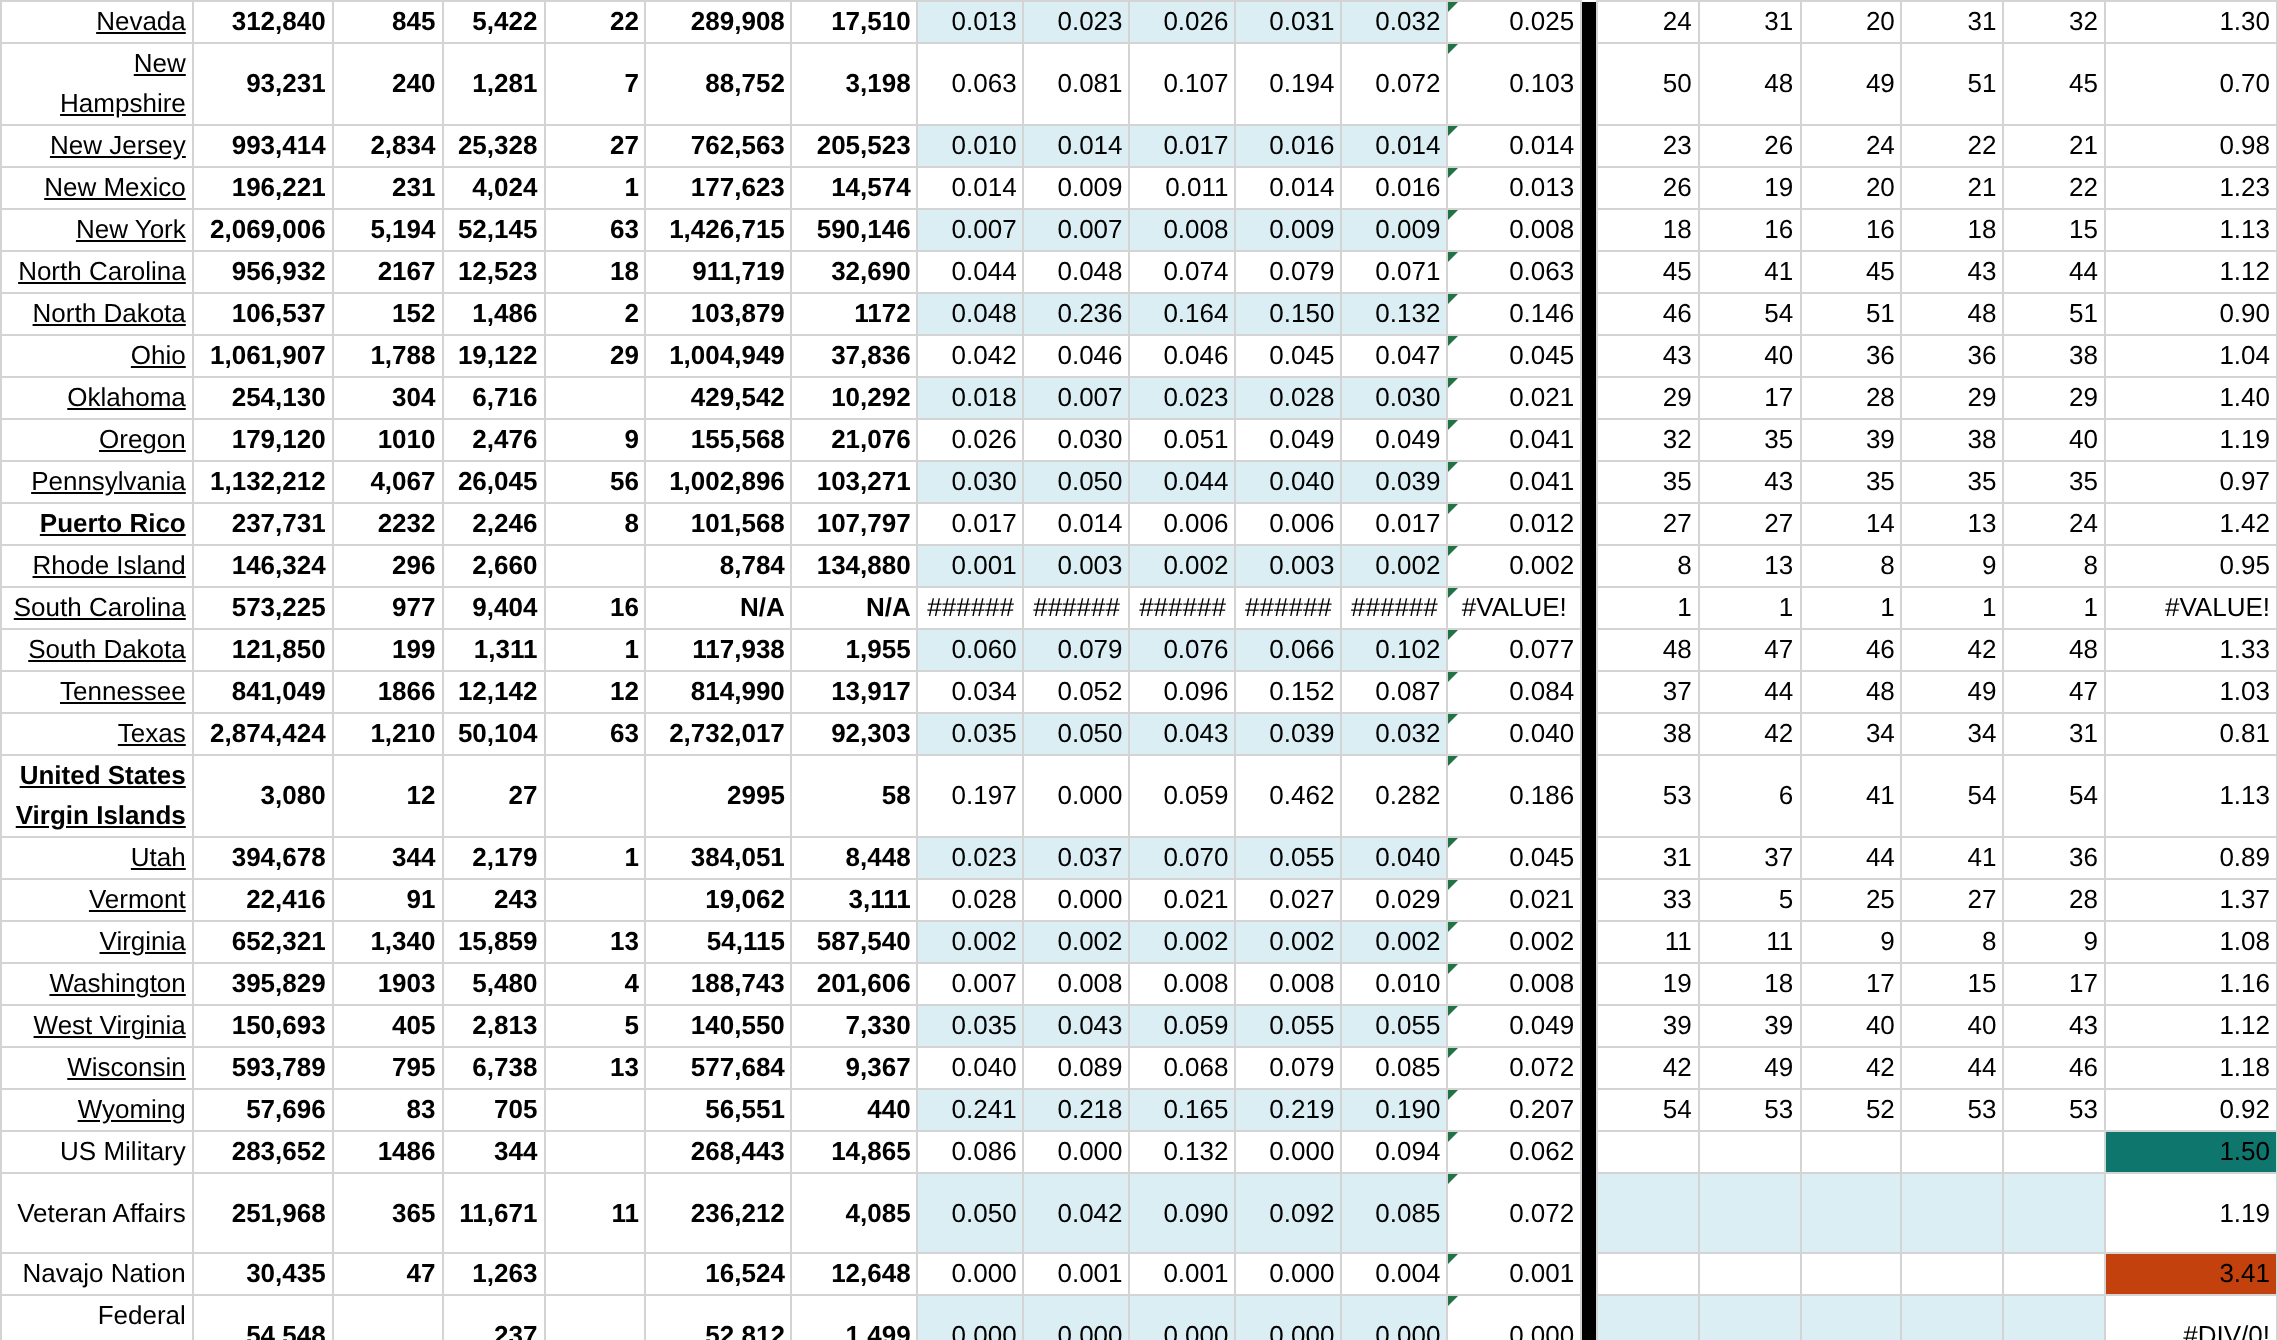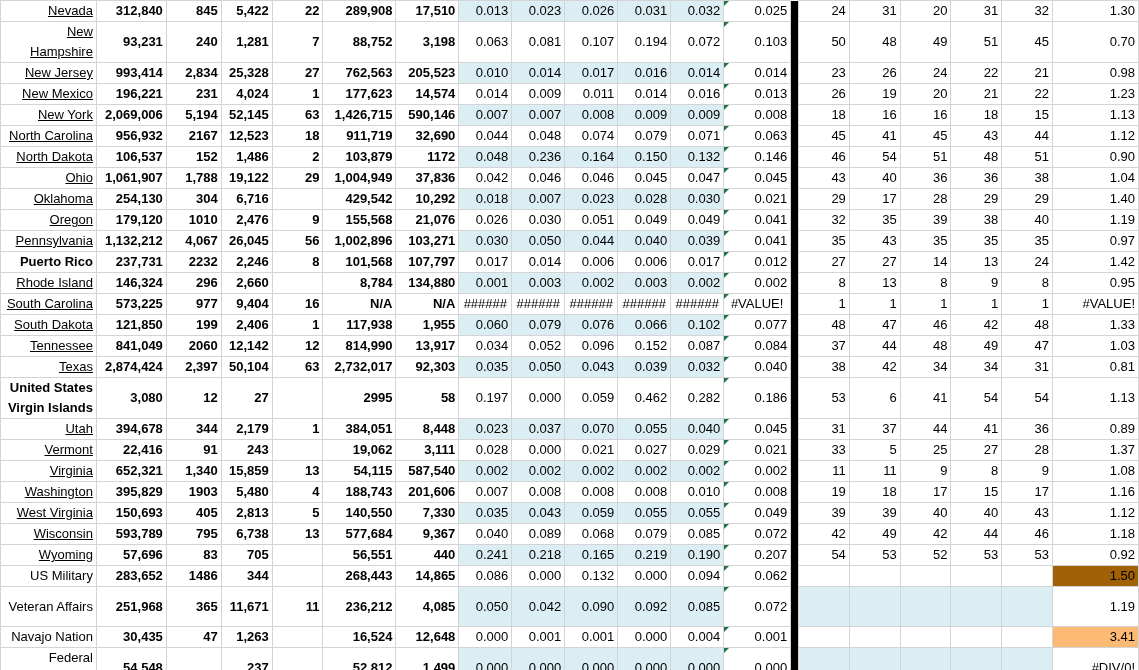--- a/index.html
+++ b/index.html
@@ -3,34 +3,34 @@
 <meta charset="utf-8">
 <style>
   html, body { margin:0; padding:0; background:#ffffff; }
   body { width:1139px; height:670px; overflow:hidden; position:relative;
          font-family:"Liberation Sans", sans-serif; font-size:13px; color:#000; }
   table { border-collapse:collapse; table-layout:fixed; position:absolute; left:0; top:0; }
   td { border:1px solid #d4d4d4; padding:0 3px; white-space:nowrap; overflow:hidden;
        text-align:right; vertical-align:middle; box-sizing:border-box; line-height:18px; }
   td.name { text-align:right; white-space:normal; line-height:20px; padding-left:1px; }
   td.name span.link { text-decoration:underline; }
-  td.name.bold { font-weight:bold; }
+  td.name.bold { font-weight:bold;text-decoration:underline; }
   td.num { font-weight:bold; }
   td.dec { font-weight:normal; }
   tr.band td.dec { background:#daeef3; }
   td.avg { position:relative; }
   td.avg .tri { position:absolute; left:0; top:0; width:0; height:0;
                 border-top:5px solid #217346; border-right:5px solid transparent; }
   td.sep { background:#000; border:none; padding:0; }
   td.rank { font-weight:normal; }
   tr.band-rank td.rank { background:#daeef3; }
   td.ratio { text-align:right; font-weight:normal; }
   td.err { text-align:center; }
-  td.yellow { background:#a16207; }
-  td.pink { background:#fdba74; }
+  td.yellow { background:#0f766e; }
+  td.pink { background:#c2410c; }
   tr.tall td { height:40px; }
   tr.row td { height:20px; }
 </style>
 </head>
 <body>
 
 <table>
   <colgroup>
     <col style="width:96px">
       <col style="width:70px">
@@ -359,42 +359,42 @@
     <td class="rank">1</td>
     <td class="rank">1</td>
     <td class="rank">1</td>
     <td class="rank">1</td>
     <td class="ratio">#VALUE!</td>
   </tr>
       <tr class="row band">
     <td class="name"><span class="link">South Dakota</span></td>
     <td class="num">121,850</td>
     <td class="num">199</td>
-    <td class="num">2,406</td>
+    <td class="num">1,311</td>
     <td class="num">1</td>
     <td class="num">117,938</td>
     <td class="num">1,955</td>
     <td class="dec">0.060</td>
     <td class="dec">0.079</td>
     <td class="dec">0.076</td>
     <td class="dec">0.066</td>
     <td class="dec">0.102</td>
     <td class="avg"><span class="tri"></span><span>0.077</span></td>
     <td class="sep"></td>
     <td class="rank">48</td>
     <td class="rank">47</td>
     <td class="rank">46</td>
     <td class="rank">42</td>
     <td class="rank">48</td>
     <td class="ratio">1.33</td>
   </tr>
       <tr class="row">
     <td class="name"><span class="link">Tennessee</span></td>
     <td class="num">841,049</td>
-    <td class="num">2060</td>
+    <td class="num">1866</td>
     <td class="num">12,142</td>
     <td class="num">12</td>
     <td class="num">814,990</td>
     <td class="num">13,917</td>
     <td class="dec">0.034</td>
     <td class="dec">0.052</td>
     <td class="dec">0.096</td>
     <td class="dec">0.152</td>
     <td class="dec">0.087</td>
     <td class="avg"><span class="tri"></span><span>0.084</span></td>
@@ -402,21 +402,21 @@
     <td class="rank">37</td>
     <td class="rank">44</td>
     <td class="rank">48</td>
     <td class="rank">49</td>
     <td class="rank">47</td>
     <td class="ratio">1.03</td>
   </tr>
       <tr class="row band">
     <td class="name"><span class="link">Texas</span></td>
     <td class="num">2,874,424</td>
-    <td class="num">2,397</td>
+    <td class="num">1,210</td>
     <td class="num">50,104</td>
     <td class="num">63</td>
     <td class="num">2,732,017</td>
     <td class="num">92,303</td>
     <td class="dec">0.035</td>
     <td class="dec">0.050</td>
     <td class="dec">0.043</td>
     <td class="dec">0.039</td>
     <td class="dec">0.032</td>
     <td class="avg"><span class="tri"></span><span>0.040</span></td>

